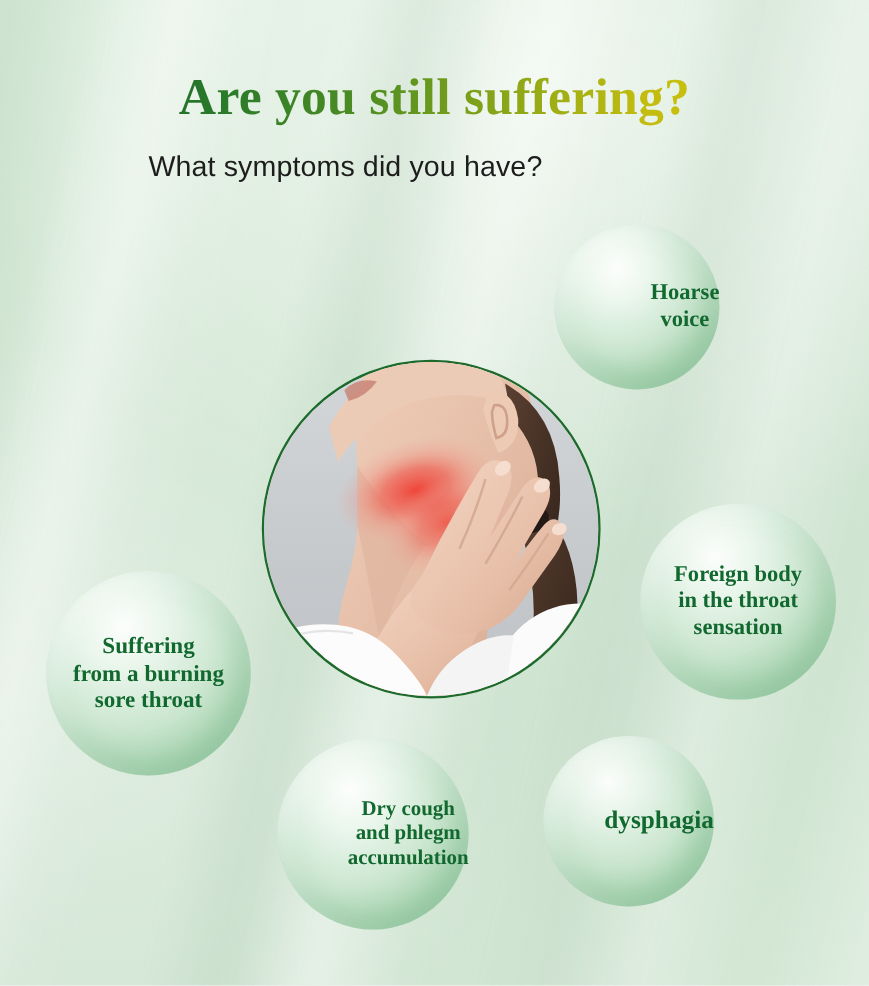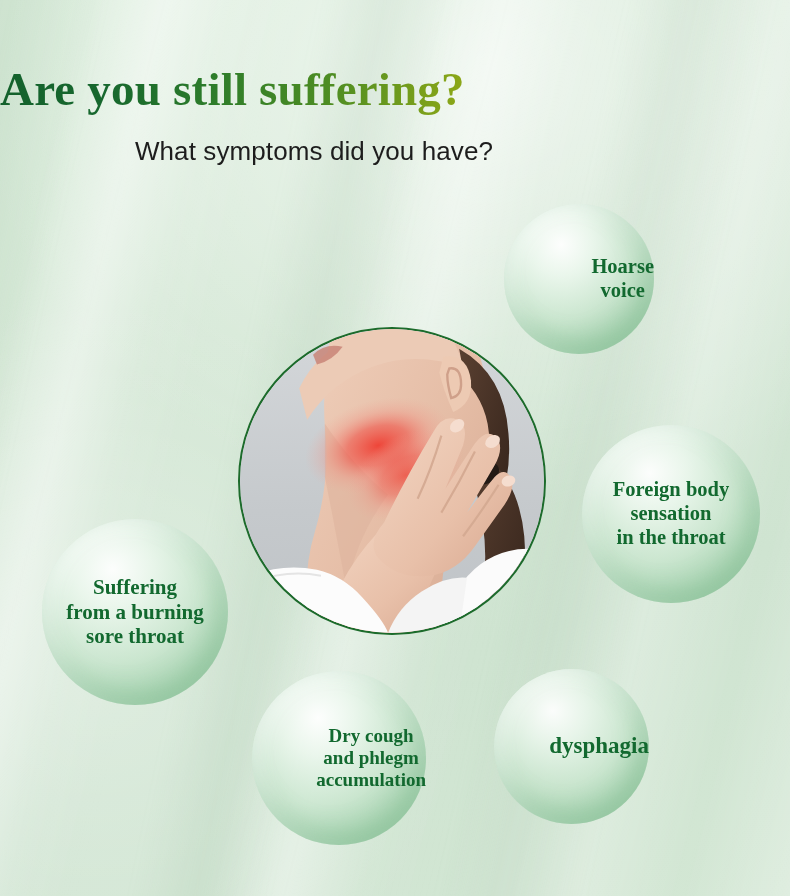--- a/index.html
+++ b/index.html
@@ -58,20 +58,21 @@
         rgba(150,185,155,0)   47%,
         rgba(150,185,155,0)   62%,
         rgba(150,185,155,.14) 67%,
         rgba(150,185,155,0)   74%);
     filter:blur(9px);
   }
 
   
   .title {
     position:absolute; left:0; top:62px; width:790px;
+    text-align:center;
     font-family:"Liberation Serif", serif;
     font-weight:bold;
     font-size:47px;
     letter-spacing:.2px;
     background-image:linear-gradient(95deg,
         #13612c 0%, #17682e 14%, #2d7c2a 27%,
         #4e8d23 42%, #8aa618 58%, #c2bc10 74%, #d2c40d 88%, #d7c70c 100%);
     -webkit-background-clip:text;
     background-clip:text;
     color:transparent;
@@ -107,21 +108,21 @@
         rgba(150,204,163,.78) 78%,
         rgba(128,190,145,.72) 100%);
     box-shadow:
       inset -8px -10px 26px rgba(108,172,125,.35),
       inset 7px 8px 20px rgba(255,255,255,.55);
   }
   .bubble span { display:block; line-height:1.16; }
 
   #b-pharyngeal { left:58px;  top:224px; width:182px; height:182px; font-size:20.5px; }
   #b-hoarse     { left:504px; top:204px; width:150px; height:150px; font-size:20.5px; }
-  #b-foreign    { left:582px; top:425px; width:178px; height:178px; font-size:20.5px; }
+  #b-foreign    { left:582px; top:458px; width:178px; height:178px; font-size:20.5px; }
   #b-suffering  { left:42px;  top:519px; width:186px; height:186px; font-size:21px;   }
   #b-drycough   { left:252px; top:671px; width:174px; height:174px; font-size:19px;   }
   #b-dysphagia  { left:494px; top:669px; width:155px; height:155px; font-size:23px;   }
 
   
   #b-suffering .txt { width:210px; }
   #b-foreign   .txt { width:180px; }
 
   
   .photo-wrap {
@@ -234,22 +235,22 @@
   <div class="bubble" id="b-hoarse">
     <div class="txt">
       <span>Hoarse</span>
       <span>voice</span>
     </div>
   </div>
 
   <div class="bubble" id="b-foreign">
     <div class="txt">
       <span>Foreign body</span>
+      <span>in the throat</span>
       <span>sensation</span>
-      <span>in the throat</span>
     </div>
   </div>
 
   <div class="bubble" id="b-drycough">
     <div class="txt">
       <span>Dry cough</span>
       <span>and phlegm</span>
       <span>accumulation</span>
     </div>
   </div>

